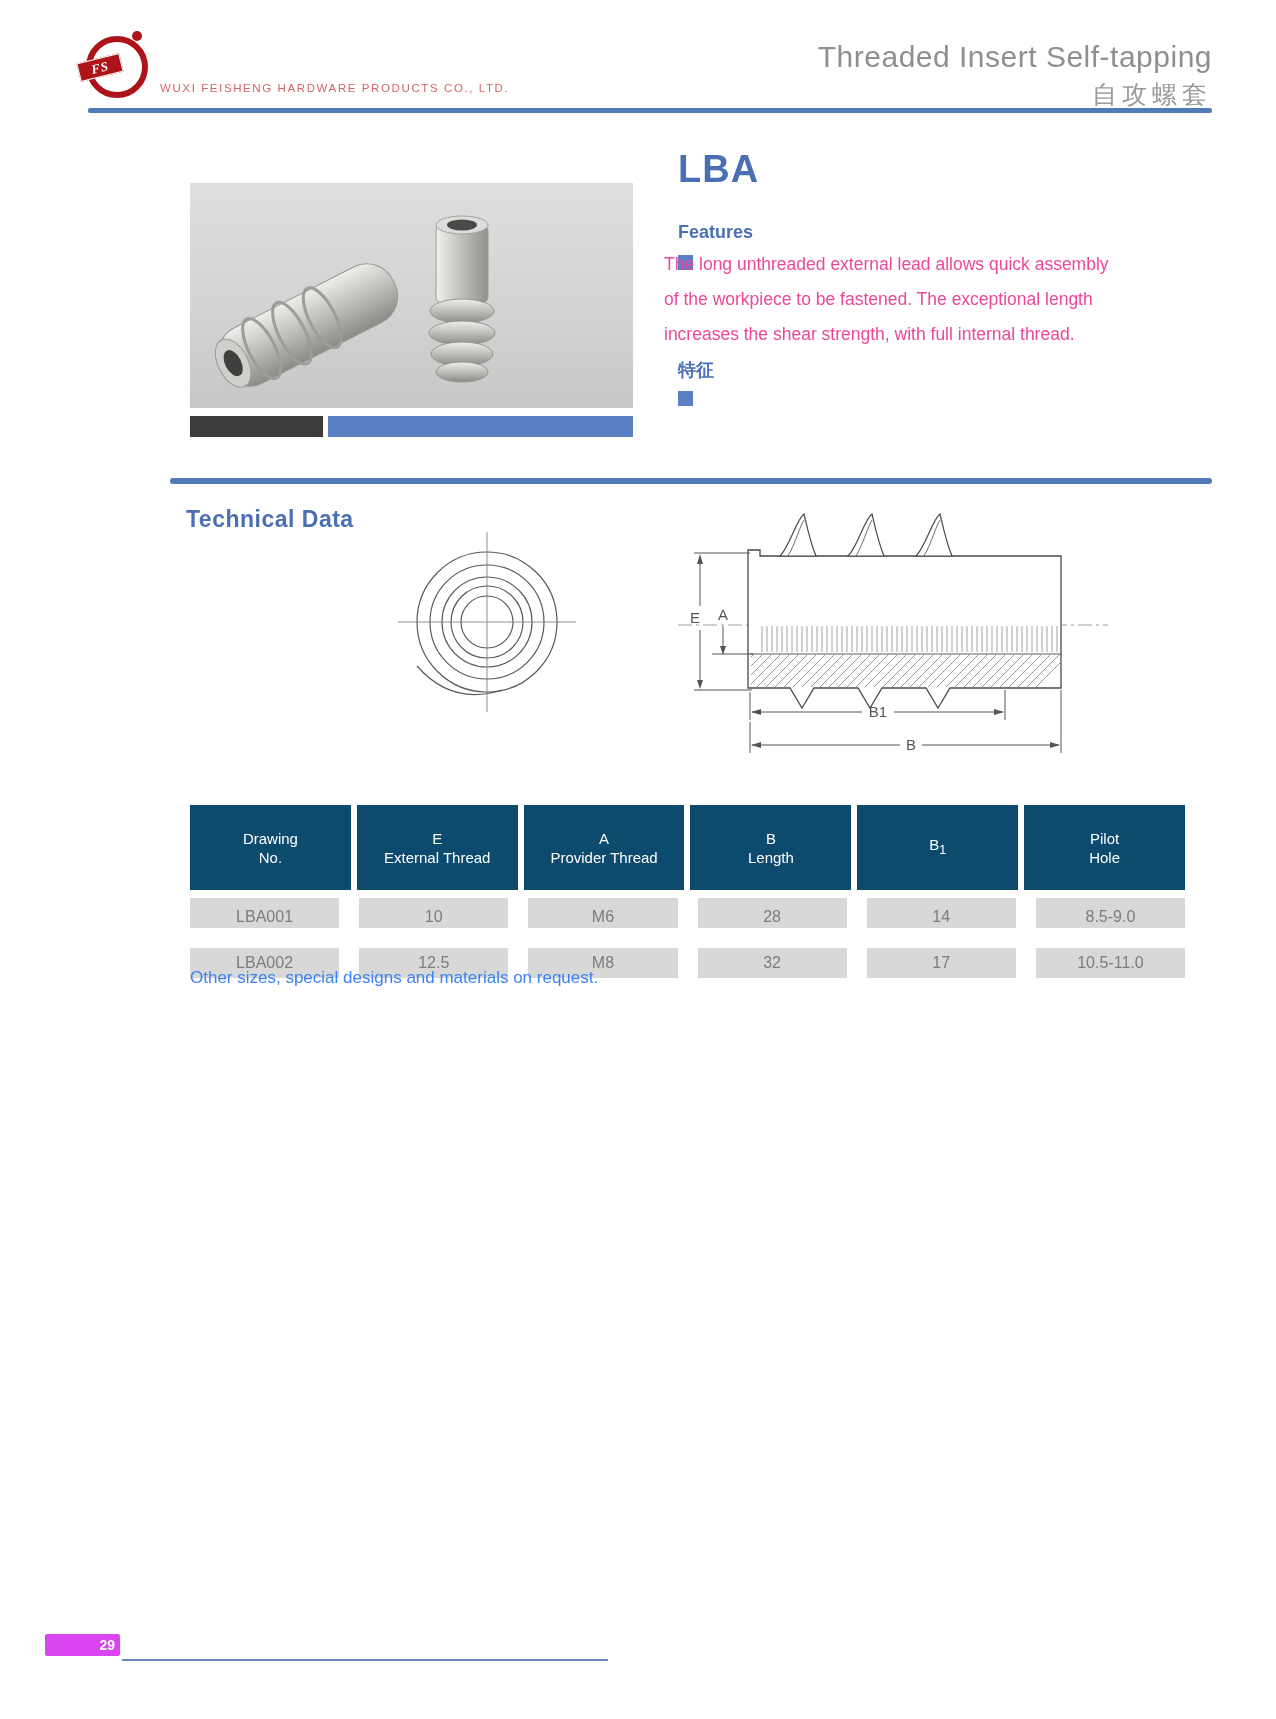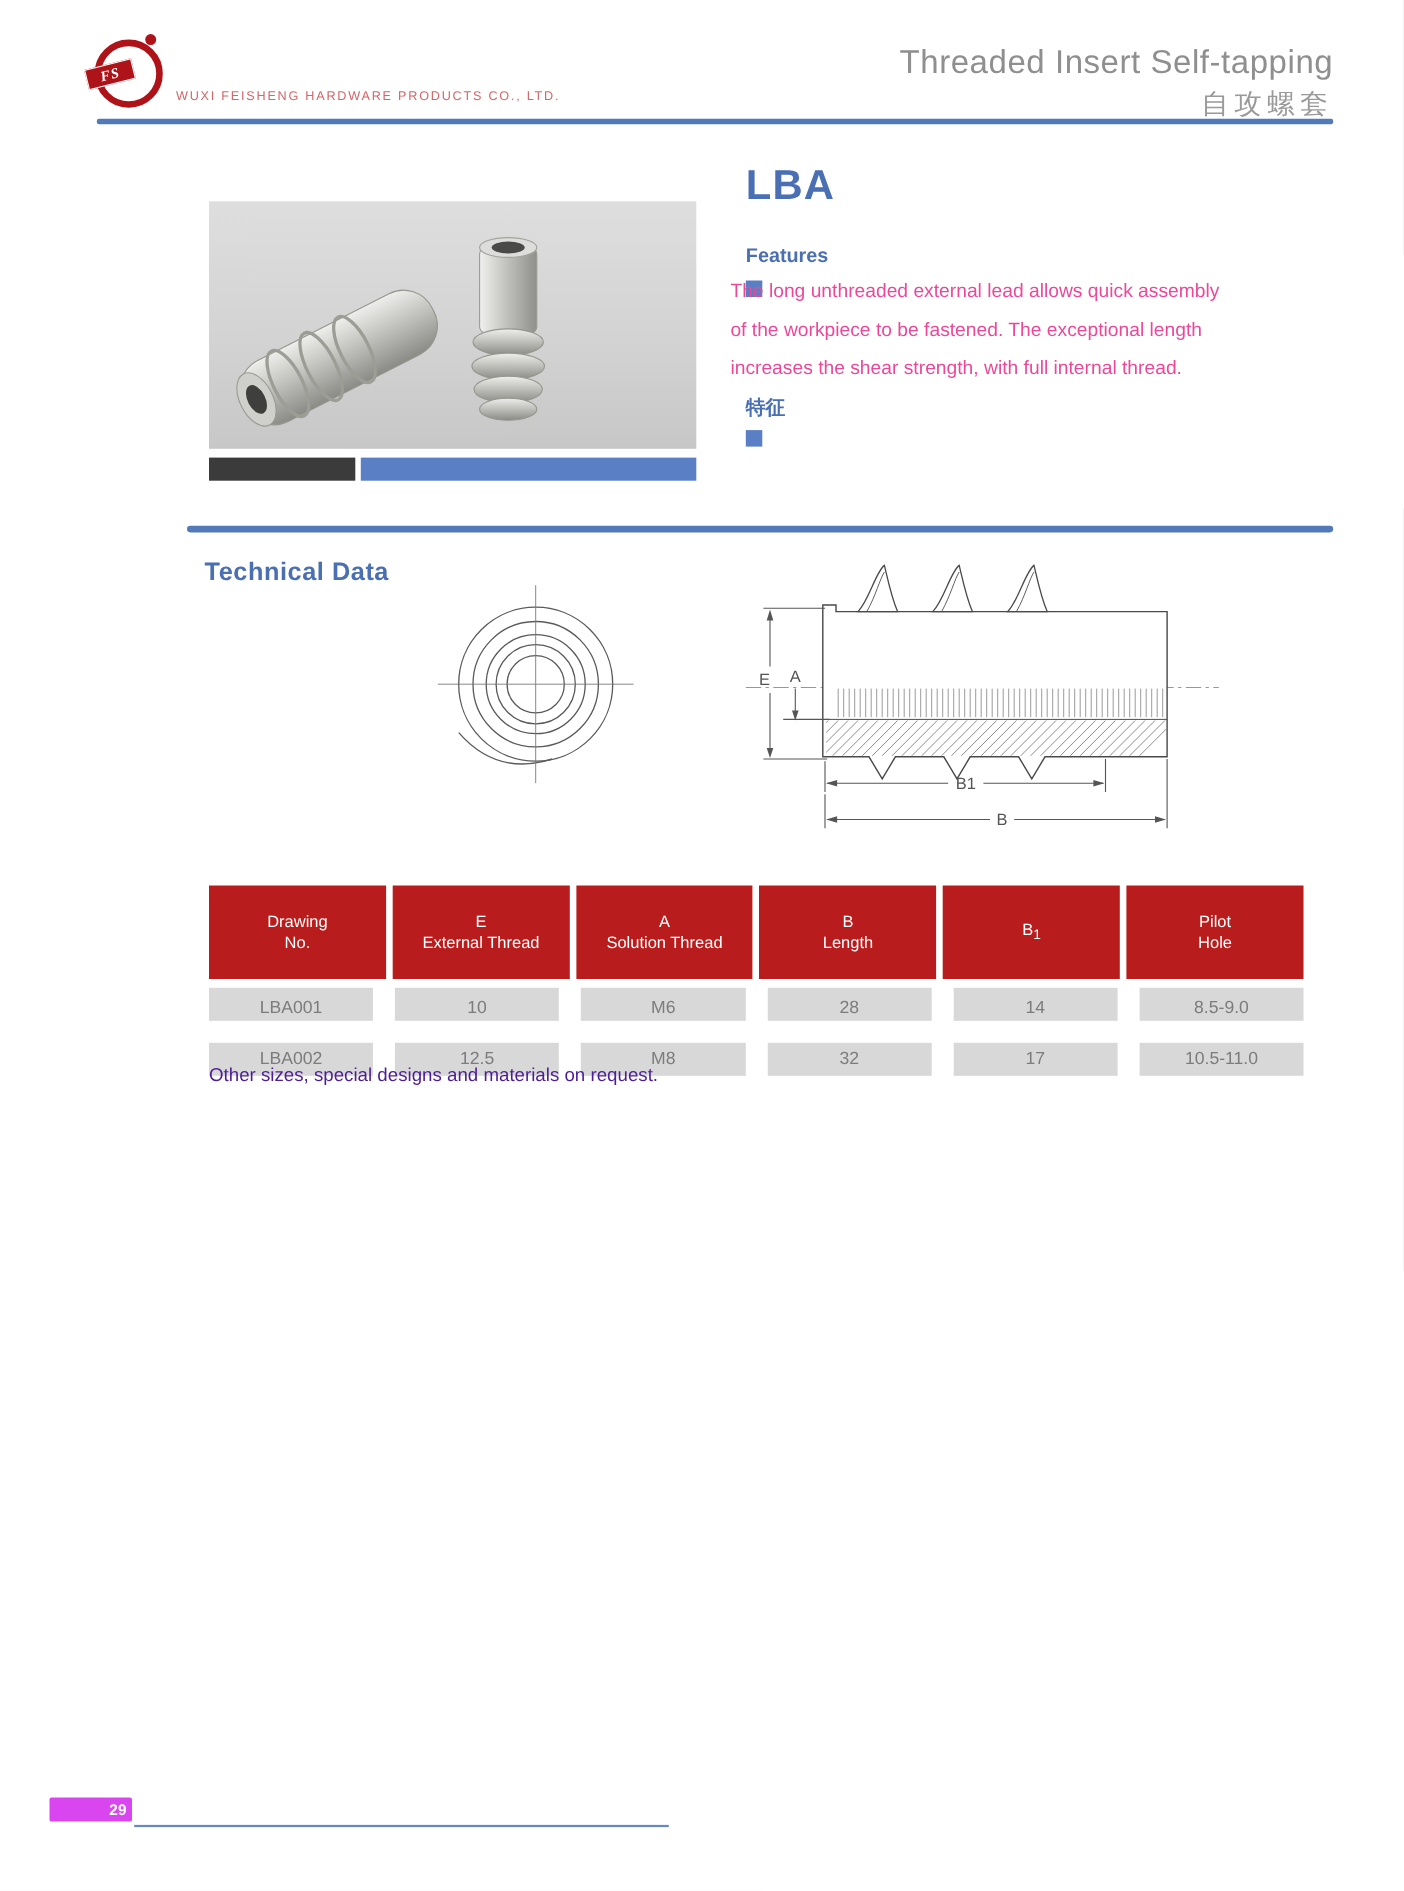--- a/index.html
+++ b/index.html
@@ -57,27 +57,27 @@
     background:#527ab8; border-radius:3px; }
   .tech-head { left:186px; top:506px; color:#4a6fb2; font-weight:bold;
     font-size:23px; letter-spacing:0.5px; }
   .drawing { left:360px; top:498px; width:750px; height:278px; }
 
   
   .spec-table { left:190px; top:805px; width:995px; }
   .thead, .tbody { display:grid; grid-template-columns:repeat(6,1fr);
     column-gap:6px; }
   .tbody { margin-top:8px;gap:20px; }
-  .th { height:85px; background:#b91c1c; color:#ffffff; font-size:15px;
+  .th { height:85px; background:#0c4a6e; color:#ffffff; font-size:15px;
     display:flex; flex-direction:column; align-items:center;
     justify-content:center; line-height:19px; text-align:center; }
   .td { height:30px; background:#d8d8d8; color:#7c7c7c; font-size:16px;
     display:flex; align-items:center; justify-content:center; }
   .td.r1 { align-items:flex-end; padding-bottom:2px; box-sizing:border-box; }
-  .table-note { left:190px; top:968px; color:#4c1d95; font-size:17px; }
+  .table-note { left:190px; top:968px; color:#3b82f6; font-size:17px; }
 
   
   .footer-bar { left:45px; top:1634px; width:75px; height:22px;
     background:#d946ef; border-radius:2px; color:#ffffff; font-weight:bold;
     font-size:14px; text-align:right; line-height:22px; padding-right:5px;
     box-sizing:border-box; }
   .footer-tagline { left:130px; top:1632px; color:#7799cf; font-size:18.5px;
     letter-spacing:0.6px; }
   .footer-underline { left:122px; top:1659px; width:486px; height:2px;
     background:#6688c0; }
@@ -327,21 +327,21 @@
       <div class="th">
         <span>Drawing</span>
         <span>No.</span>
       </div>
       <div class="th">
         <span>E</span>
         <span>External Thread</span>
       </div>
       <div class="th">
         <span>A</span>
-        <span>Solution Thread</span>
+        <span>Provider Thread</span>
       </div>
       <div class="th">
         <span>B</span>
         <span>Length</span>
       </div>
       <div class="th">
         <span><span>B</span><sub>1</sub></span>
         <span></span>
       </div>
       <div class="th">

